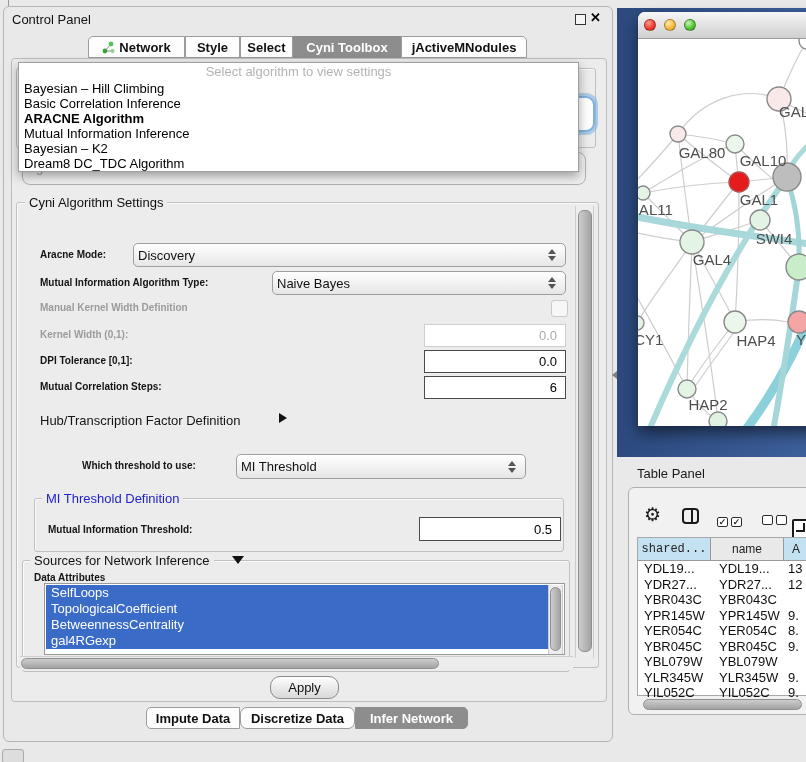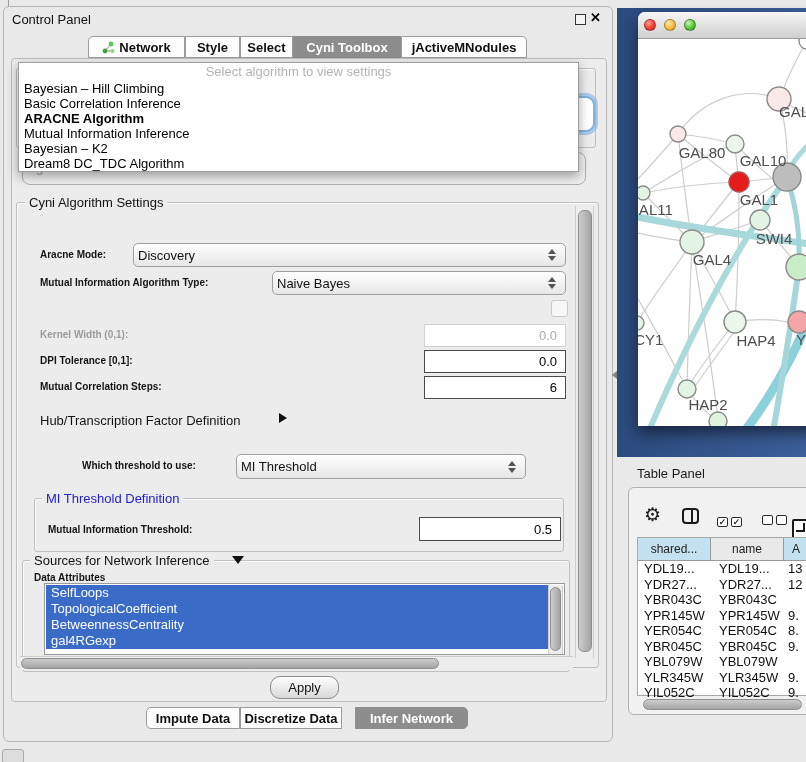--- a/index.html
+++ b/index.html
@@ -142,20 +142,21 @@
     <span>Discovery</span>
     <span class="spin"></span>
   </div>
 
   <div class="abs lbl" style="left:40px;top:277px;">Mutual Information Algorithm Type:</div>
   <div class="abs combo" style="left:272px;top:271px;width:294px;height:24px;">
     <span>Naive Bayes</span>
     <span class="spin"></span>
   </div>
 
+  <div class="abs lbl dis" style="left:40px;top:302px;">Manual Kernel Width Definition</div>
   <div class="abs chkbox" style="left:551px;top:300px;width:15px;height:15px;"></div>
 
   <div class="abs lbl dis" style="left:40px;top:329px;">Kernel Width (0,1):</div>
   <div class="abs field off" style="left:424px;top:324px;width:142px;height:23px;">0.0</div>
 
   <div class="abs lbl" style="left:40px;top:355px;">DPI Tolerance [0,1]:</div>
   <div class="abs field on" style="left:424px;top:350px;width:142px;height:23px;">0.0</div>
 
   <div class="abs lbl" style="left:40px;top:381px;">Mutual Correlation Steps:</div>
   <div class="abs field on" style="left:424px;top:376px;width:142px;height:23px;">6</div>
@@ -200,21 +201,21 @@
     <div class="sb-thumb-h" style="position:absolute;left:1px;top:1px;width:416px;height:9px;"></div>
   </div>
 
   <div class="abs pushbtn" style="left:270px;top:676px;width:67px;height:21px;">
     <span>Apply</span>
   </div>
 
   <div class="btab" style="left:146px;top:707px;width:94px;border-radius:5px 0 0 5px;">
     <span>Impute Data</span>
   </div>
-  <div class="btab" style="left:240px;top:707px;width:102px;">
+  <div class="btab" style="left:240px;top:707px;width:115px;border-radius:7px;">
     <span>Discretize Data</span>
   </div>
   <div class="btab sel" style="left:355px;top:707px;width:113px;border-radius:0 5px 5px 0;">
     <span>Infer Network</span>
   </div>
 
   <div class="abs" style="left:2px;top:749px;width:20px;height:13px;border:1px solid #aaa;border-radius:3px;background:#ddd;"></div>
   <div class="abs" style="left:612px;top:371px;width:0;height:0;border-top:4px solid transparent;border-bottom:4px solid transparent;border-right:5px solid #808080;"></div>
 
   <div class="abs desktop" style="left:617px;top:8px;width:189px;height:449px;"></div>
@@ -300,21 +301,21 @@
   <div class="abs icon-col" style="left:682px;top:508px;"></div>
   <div class="abs" style="left:717px;top:511px;">
     <span class="mini">✓</span><span class="mini" style="margin-left:3px;">✓</span>
   </div>
   <div class="abs" style="left:762px;top:511px;">
     <span class="mini"></span><span class="mini" style="margin-left:3px;"></span>
   </div>
   <div class="abs icon-doc" style="left:792px;top:503px;"></div>
 
   <div class="abs tbl" style="left:637px;top:537px;width:173px;height:159px;">
-    <div class="hcell hblue" style="left:0;width:73px;">shared...</div>
+    <div class="hcell hblue" style="left:0;width:73px;font-family:Liberation Mono, monospace;">shared...</div>
     <div class="hcell hgray" style="left:73px;width:73px;">name</div>
     <div class="hcell hblue" style="left:146px;width:27px;text-align:left;padding-left:8px;">A</div>
     <div style="position:absolute;left:0;top:23px;width:173px;height:136px;overflow:hidden;">
         <div class="trow">
           <span class="tc tc0">YDL19...</span>
           <span class="tc tc1">YDL19...</span>
           <span class="tc tc2">13</span>
         </div>
         <div class="trow">
           <span class="tc tc0">YDR27...</span>

